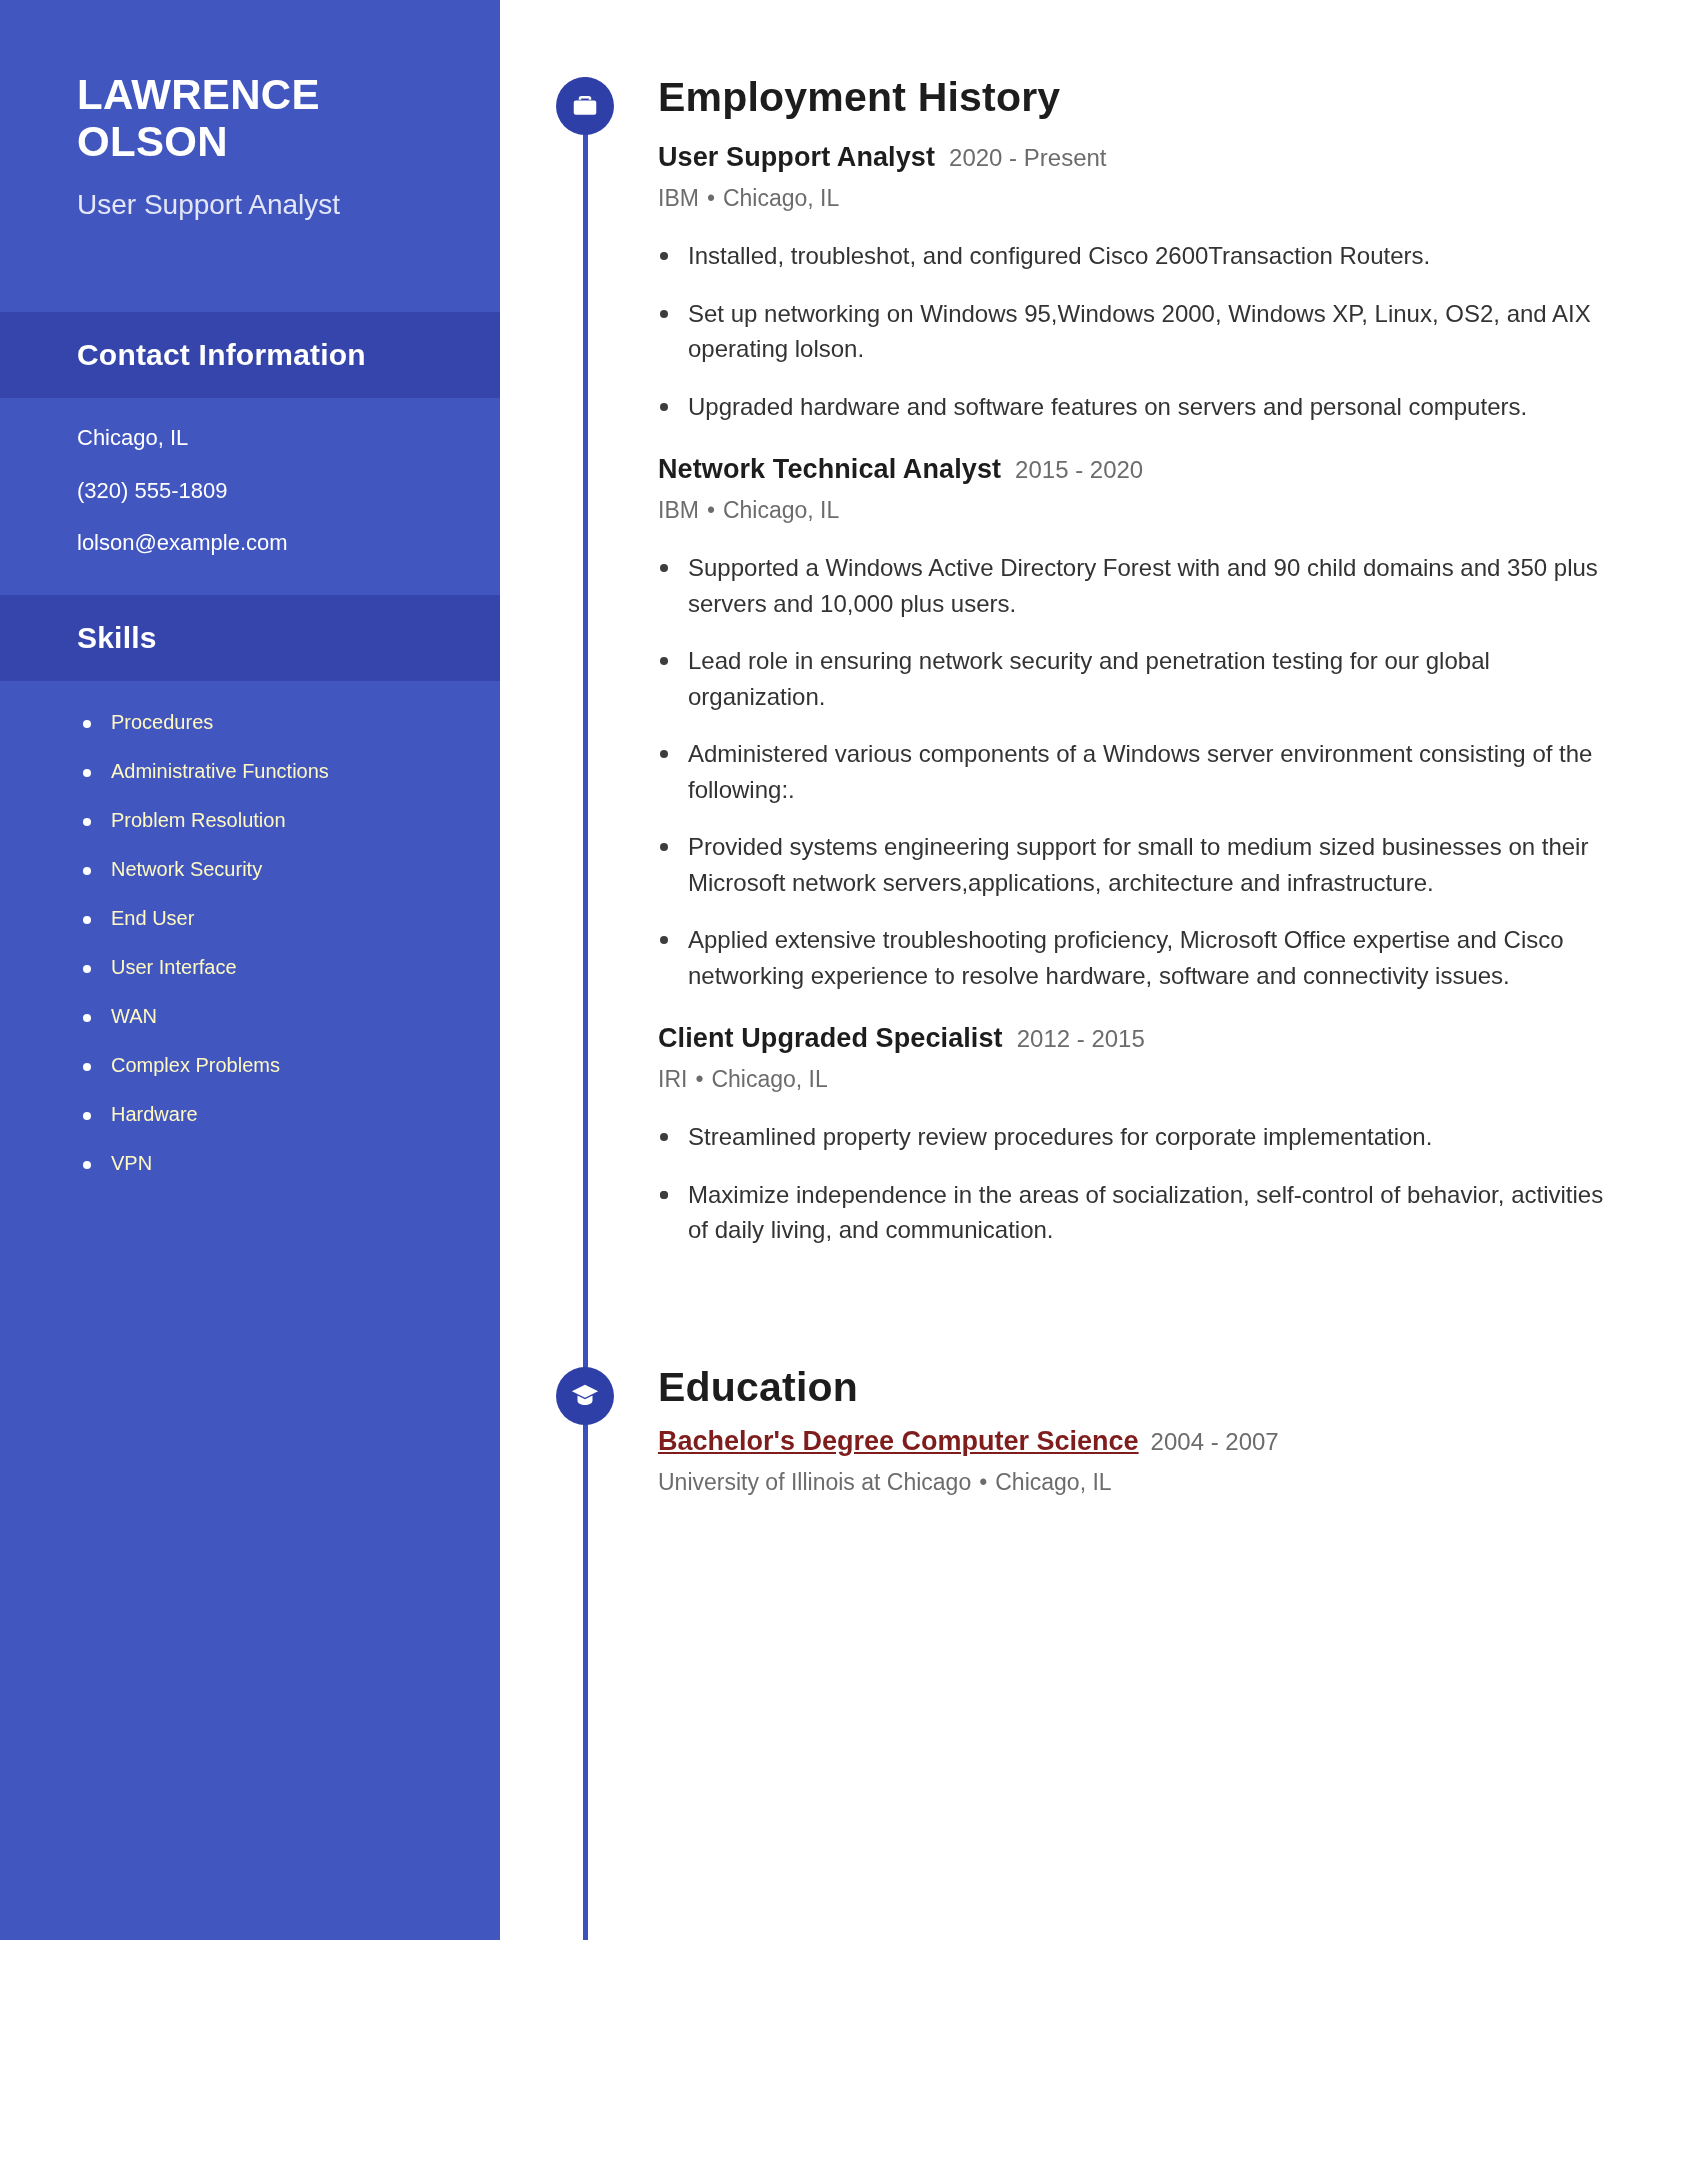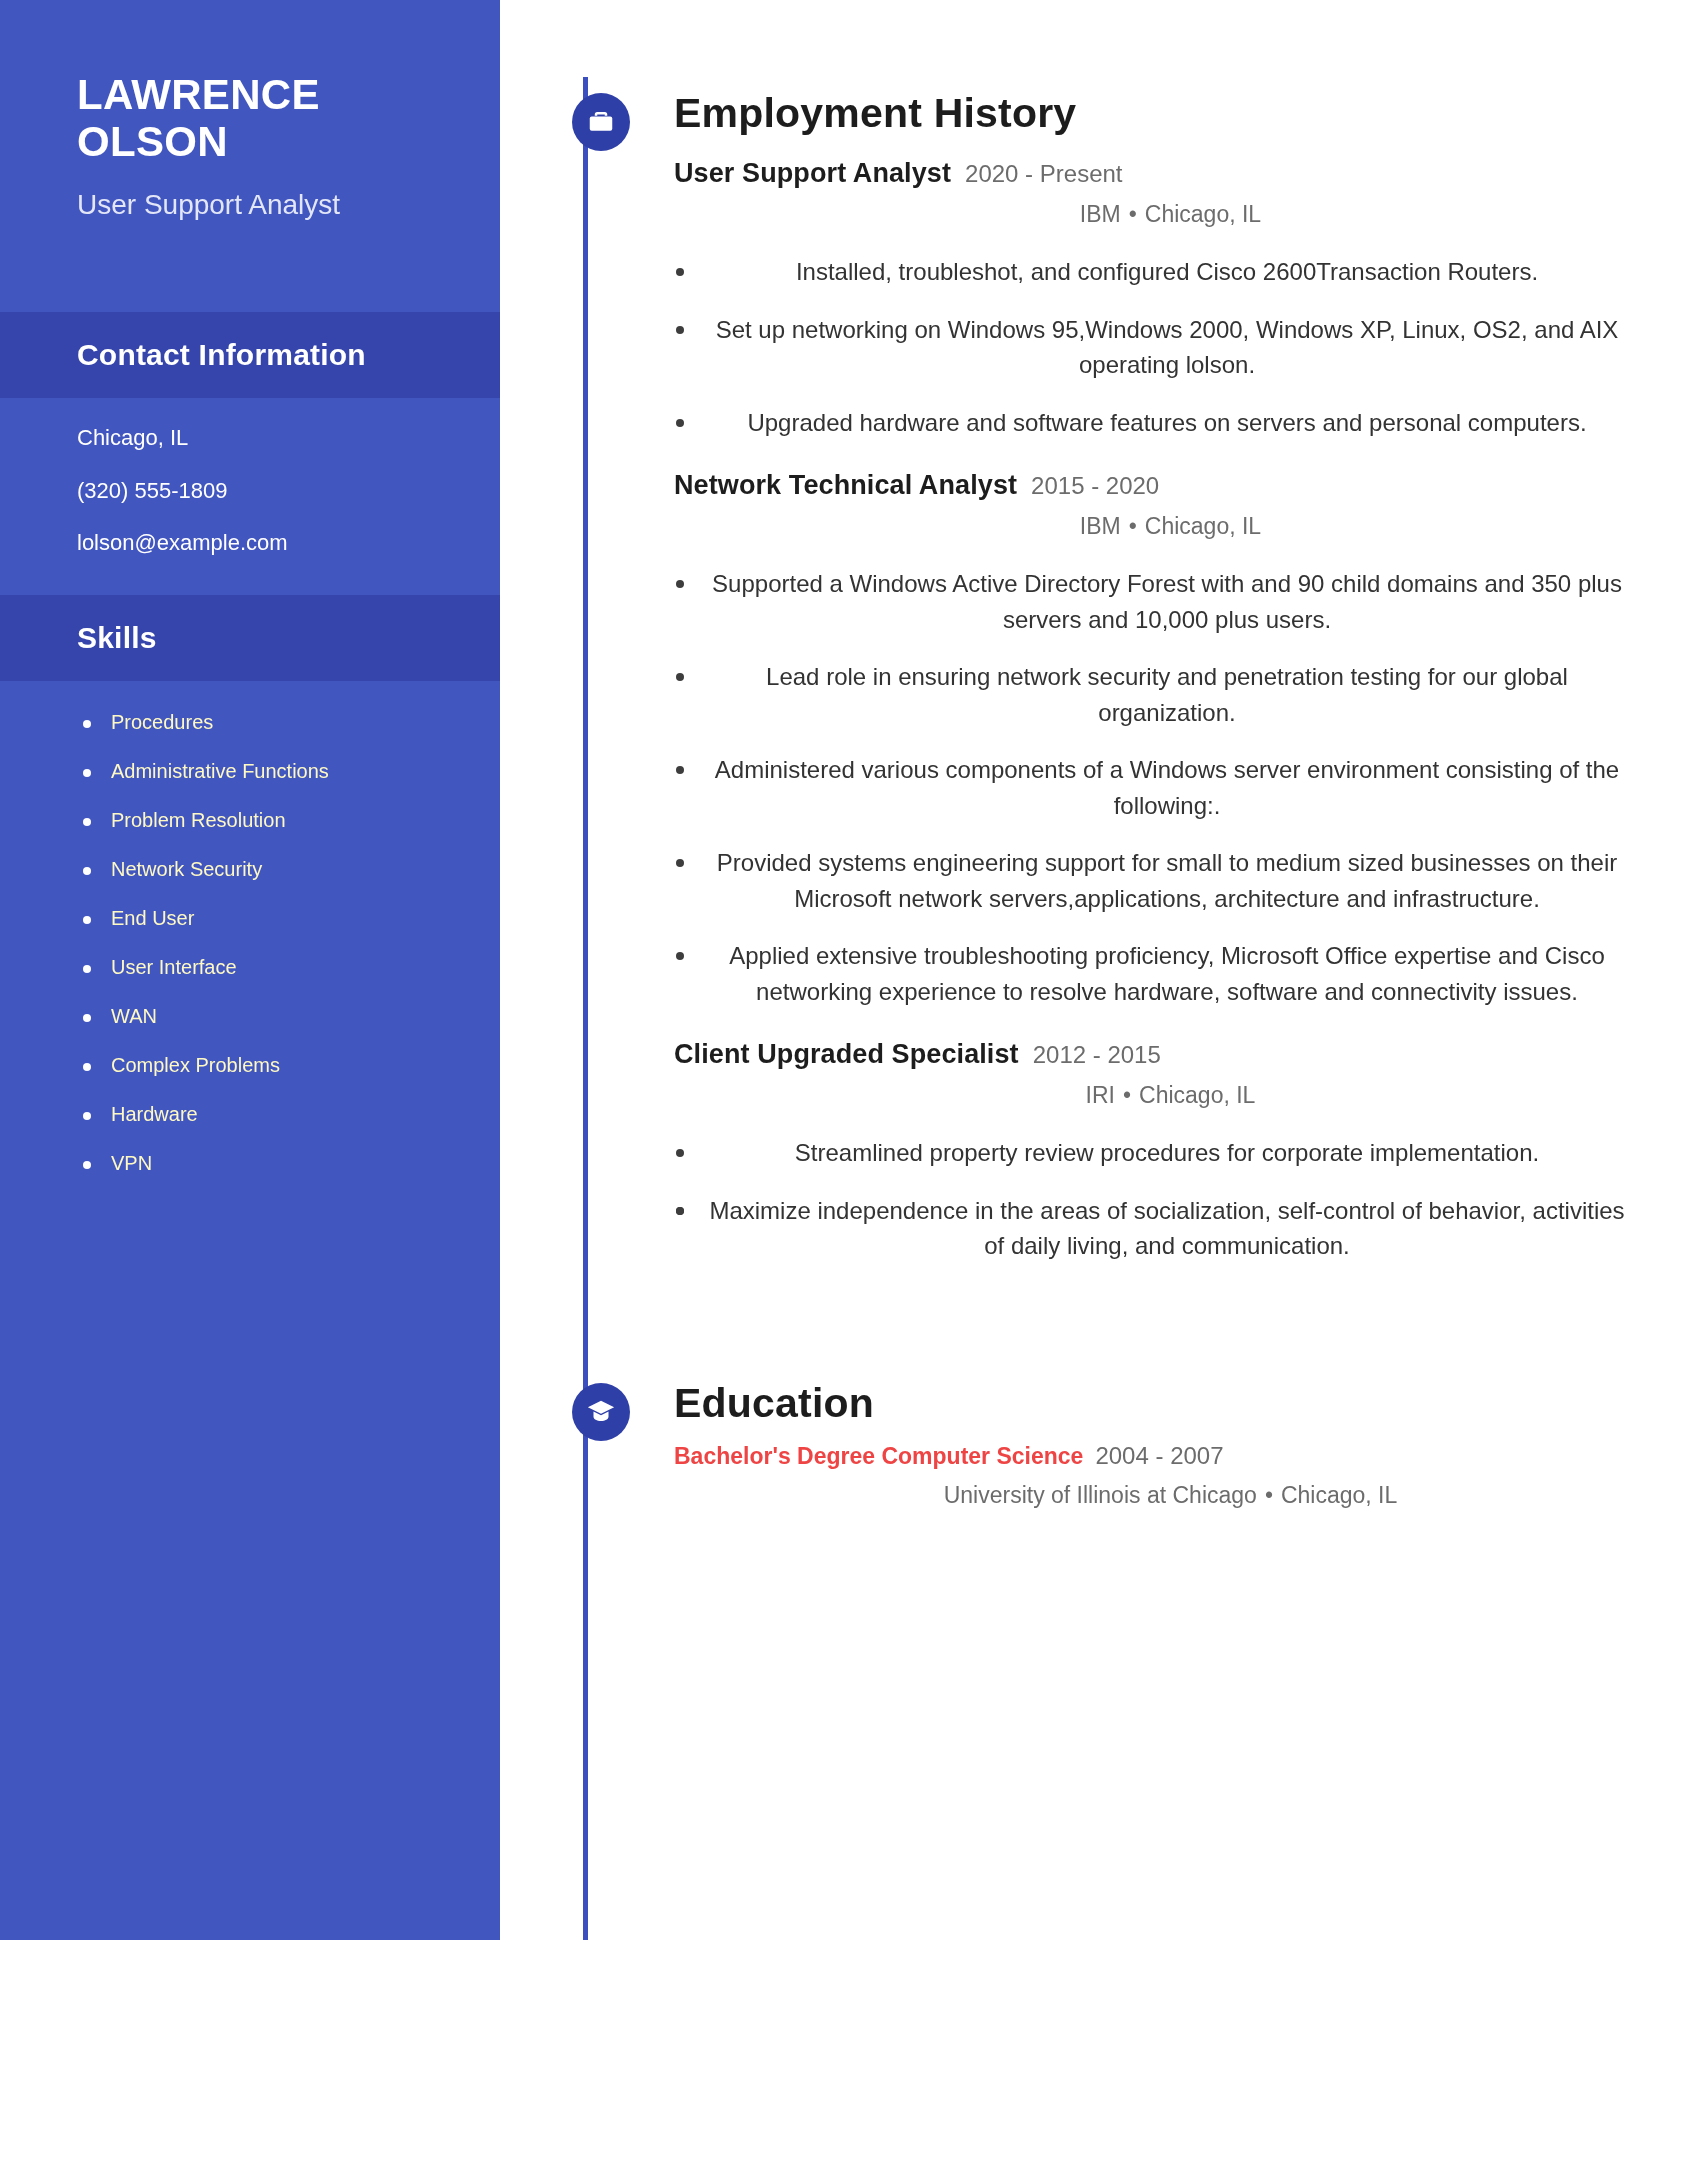--- a/index.html
+++ b/index.html
@@ -93,22 +93,21 @@
     width: 8px;
     height: 8px;
     border-radius: 50%;
     background: #ffffff;
   }
 
   
   .main {
     flex: 1 1 auto;
     position: relative;
-    padding: 16px;
-    text-align: center;
+    padding: 0;
   }
 
   .timeline-line {
     position: absolute;
     left: 83px;
     top: 77px;
     width: 5px;
     bottom: 0;
     background: #3b4fbe;
   }
@@ -212,23 +211,24 @@
   .education-section { padding-top: 119px; }
 
   .edu-entry { margin-top: 18px; }
   .edu-line-1 {
     display: flex;
     align-items: baseline;
     gap: 12px;
     flex-wrap: wrap;
   }
   .edu-degree {
-    font-size: 23px;
-    font-weight: bold;
-    color: #ef4444;
+    font-size: 27px;
+    font-weight: bold;
+    color: #7f1d1d;
+    text-decoration: underline;
   }
   .edu-dates {
     font-size: 24px;
     color: #6c6c6c;
   }
   .edu-meta {
     font-size: 23px;
     color: #6c6c6c;
     margin-top: 12px;
   }

